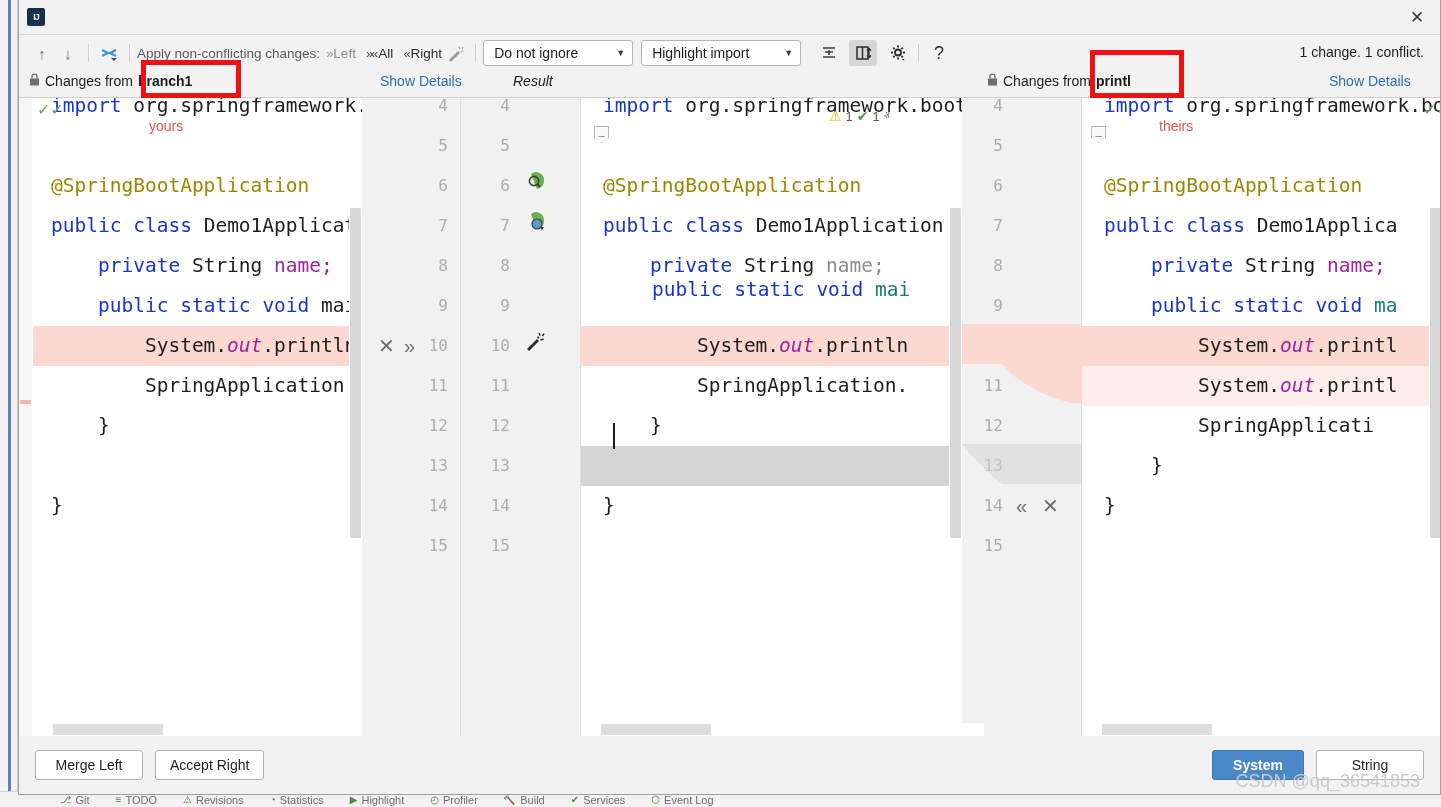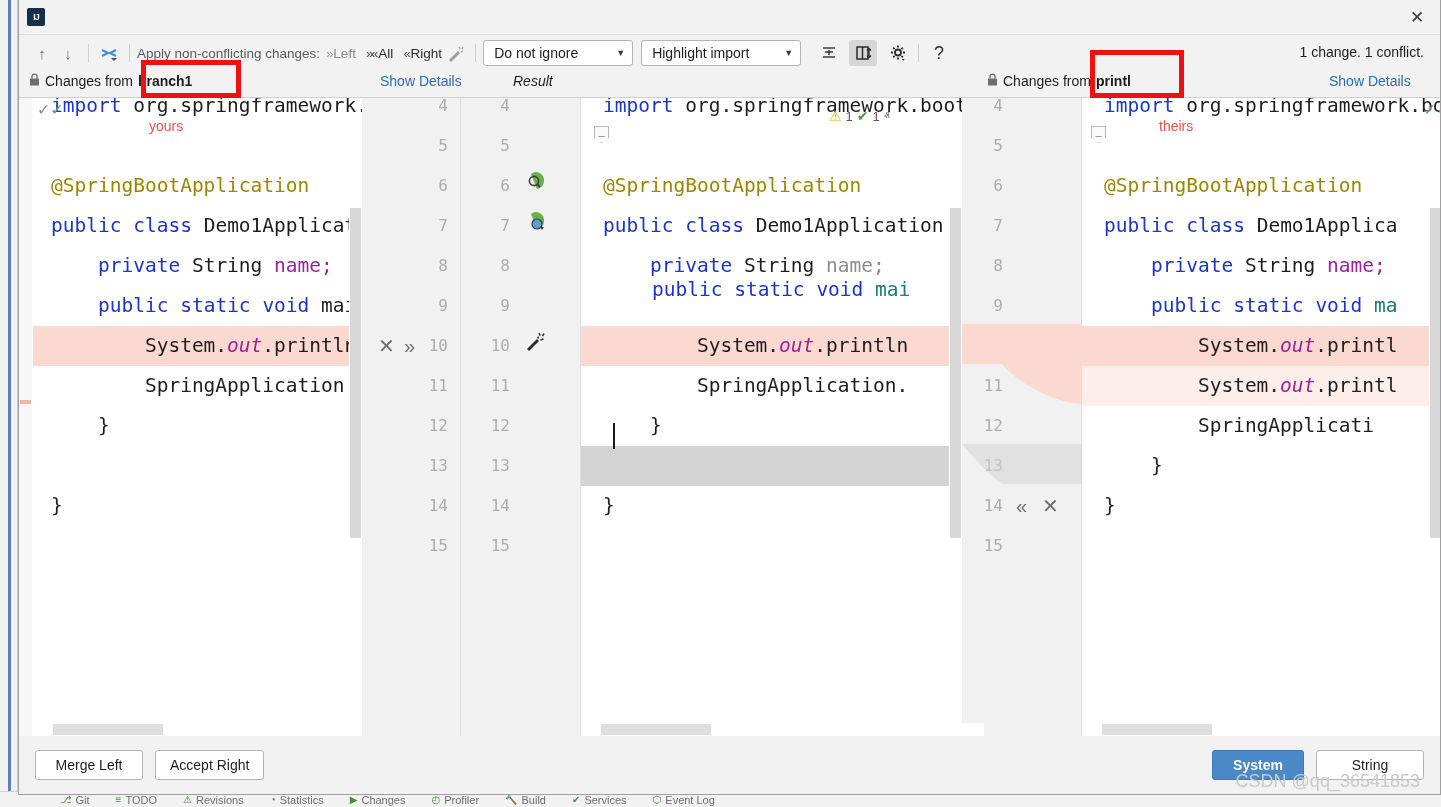--- a/index.html
+++ b/index.html
@@ -291,21 +291,21 @@
       <div class="si">
         <span class="g">⚠</span>
         <span>Revisions</span>
       </div>
       <div class="si">
         <span class="g">◔</span>
         <span>Statistics</span>
       </div>
       <div class="si">
         <span class="g">▶</span>
-        <span>Changes</span>
+        <span>Highlight</span>
       </div>
       <div class="si">
         <span class="g">◴</span>
         <span>Profiler</span>
       </div>
       <div class="si">
         <span class="g">🔨</span>
         <span>Build</span>
       </div>
       <div class="si">

